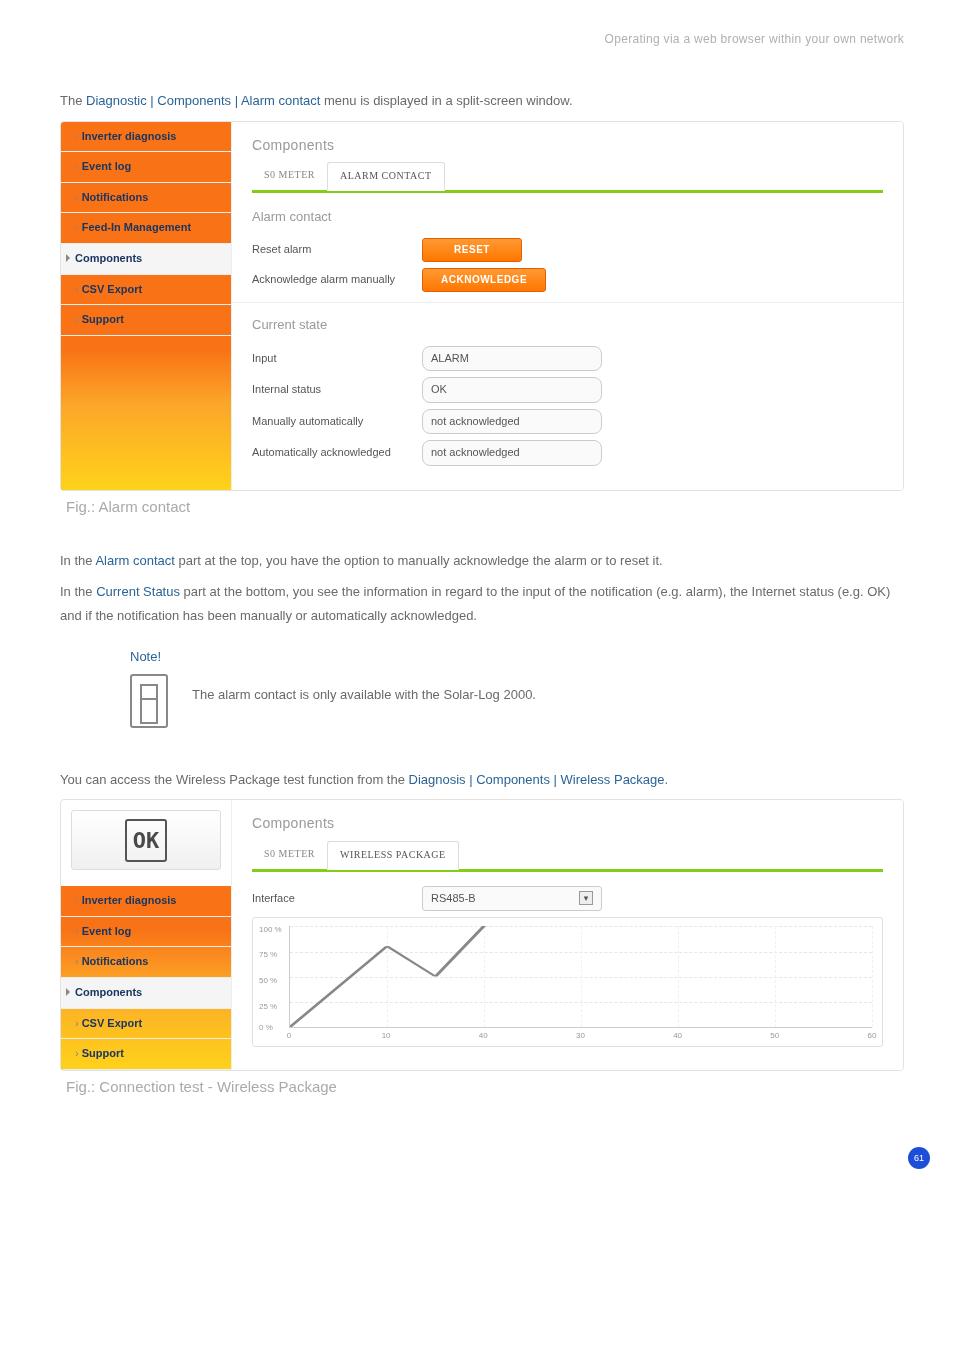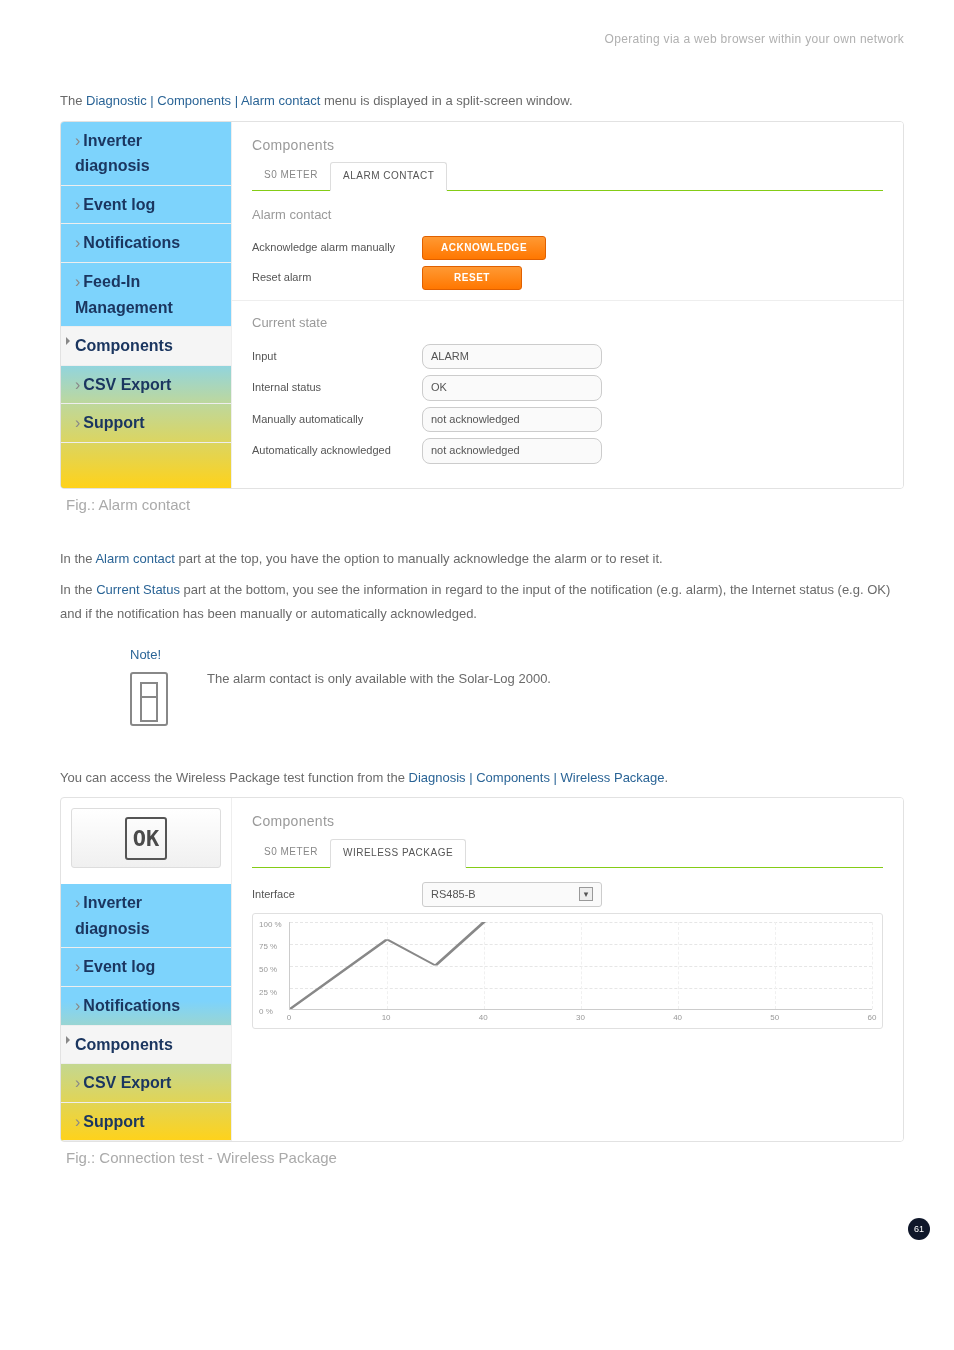--- a/index.html
+++ b/index.html
@@ -32,22 +32,22 @@
     border: 1px solid #e2e2e2;
     border-radius: 4px;
     overflow: hidden;
     margin: 6px 0 4px 0;
     background: #fff;
     display: flex;
     position: relative;
   }
   .sidebar {
     width: 170px;
-    background: #7dd3fc;
-    font-size: 16px;
+    background: #f97316;
+    font-size: 11px;
     color: #1e3a66;
     flex-shrink: 0;
     position: relative;
   }
   .sidebar-gradient {
     position: absolute;
     left: 0; right: 0; bottom: 0;
     height: 140px;
     background: linear-gradient(180deg, rgba(255,220,60,0) 0%, rgba(255,220,60,0.5) 40%, #ffd21a 100%);
     z-index: 0;
@@ -85,24 +85,25 @@
   .main-title {
     color: #9a9a9a;
     font-size: 14px;
     font-weight: normal;
     margin-bottom: 6px;
     letter-spacing: 0.3px;
   }
   .tabs {
     display: flex;
     gap: 0;
-    border-bottom: 1px solid #84cc16;
+    border-bottom: 3px solid #84cc16;
     margin-bottom: 14px;
     font-size: 10px;
     letter-spacing: 0.5px;
+    font-family: Liberation Serif, serif;
   }
   .tab {
     padding: 5px 12px 6px 12px;
     color: #888;
     text-transform: uppercase;
     cursor: pointer;
   }
   .tab.active {
     border: 1px solid #ddd;
     border-bottom: 1px solid #fff;
@@ -150,22 +151,22 @@
     min-width: 180px;
   }
   .divider { height: 1px; background: #eee; margin: 10px -20px 12px -20px; }
   .caption {
     color: #aaa;
     font-size: 15px;
     margin: 4px 0 30px 6px;
   }
   .note-block {
     display: flex;
-    align-items: flex-start;
-    gap: 39px;
+    align-items: center;
+    gap: 24px;
     margin: 20px 0 40px 30px;
     padding-left: 40px;
   }
   .note-title { color: #2a6496; font-size: 13px; margin-bottom: 6px; }
   .note-icon {
     width: 38px; height: 54px;
     border: 2px solid #888;
     border-radius: 3px;
     position: relative;
     margin-top: 4px;
@@ -228,21 +229,21 @@
     font-weight: bold;
     color: #4a4a4a;
     padding: 2px 6px;
     border: 2px solid #555;
     border-radius: 3px;
     font-family: monospace;
   }
   .chart-area {
     border: 1px solid #e0e0e0;
     border-radius: 3px;
-    height: 116px;
+    height: 130px;
     margin-top: 4px;
     position: relative;
     padding: 8px 10px 18px 36px;
     font-size: 8px;
     color: #999;
   }
   .chart-grid {
     position: absolute;
     left: 36px; right: 10px; top: 8px; bottom: 18px;
     border-left: 1px solid #ccc;
@@ -261,21 +262,21 @@
   }
   .xlabel {
     position: absolute; bottom: 3px; font-size: 8px; color: #999; transform: translateX(-50%);
   }
   .pagenum {
     position: absolute;
     right: 24px;
     bottom: 20px;
     width: 22px; height: 22px;
     border-radius: 50%;
-    background: #0f172a;
+    background: #1d4ed8;
     color: #fff;
     font-size: 9px;
     line-height: 22px;
     text-align: center;
   }
   svg.line { position: absolute; left: 0; top: 0; width: 100%; height: 100%; }
 </style>
 </head>
 <body>
 
@@ -299,26 +300,26 @@
     </div>
   </div>
   <div class="main-area">
     <div class="main-title">Components</div>
     <div class="tabs">
       <div class="tab">S0 METER</div>
       <div class="tab active">ALARM CONTACT</div>
     </div>
     <div class="section-head">Alarm contact</div>
     <div class="row">
+      <div class="row-label">Reset alarm</div>
+      <div class="btn">RESET</div>
+    </div>
+    <div class="row">
       <div class="row-label">Acknowledge alarm manually</div>
       <div class="btn">ACKNOWLEDGE</div>
-    </div>
-    <div class="row">
-      <div class="row-label">Reset alarm</div>
-      <div class="btn">RESET</div>
     </div>
     <div class="divider"></div>
     <div class="section-head">Current state</div>
     <div class="row">
       <div class="row-label">Input</div>
       <div class="valbox">ALARM</div>
     </div>
     <div class="row">
       <div class="row-label">Internal status</div>
       <div class="valbox">OK</div>

